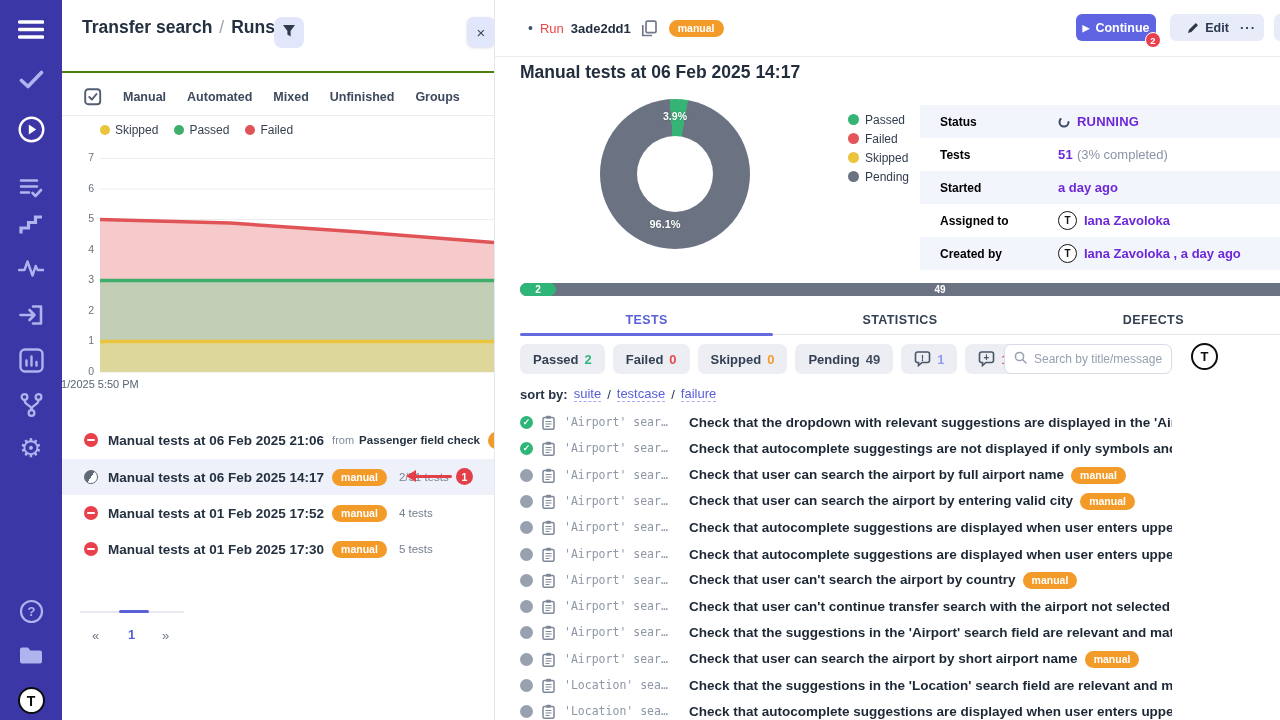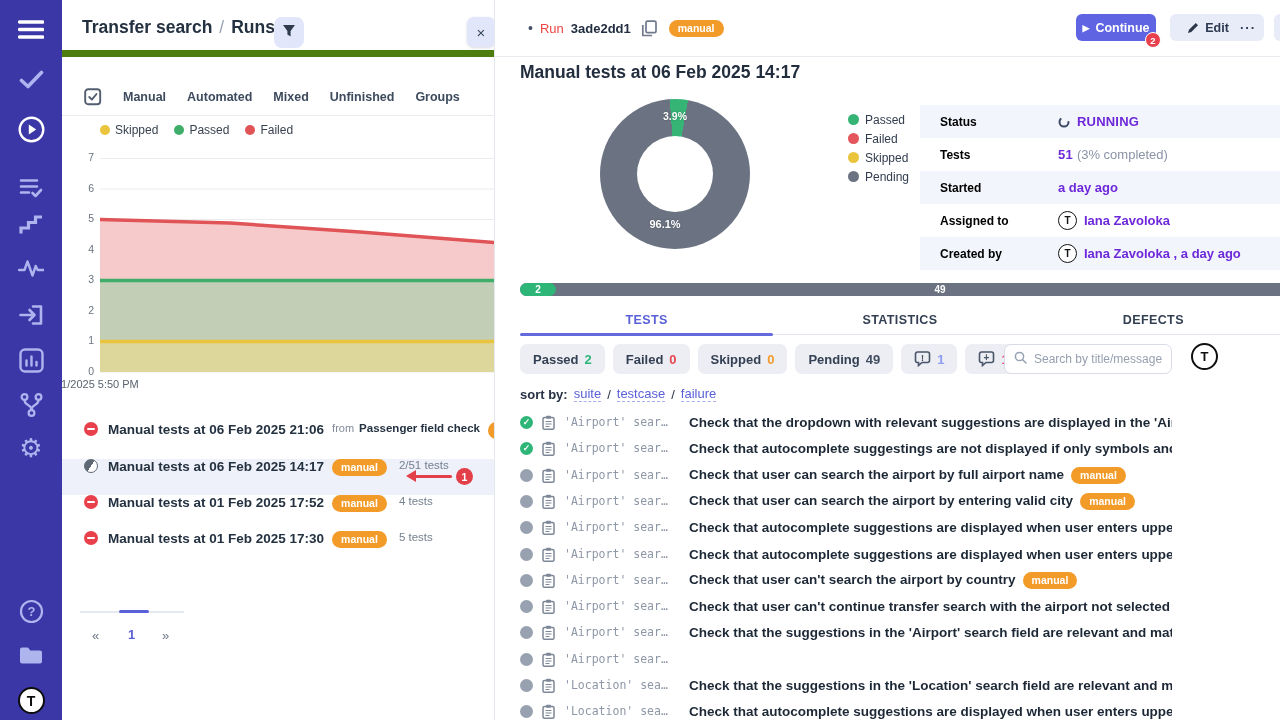--- a/index.html
+++ b/index.html
@@ -3,37 +3,37 @@
 <meta charset="utf-8">
 <style>
 *{box-sizing:border-box;margin:0;padding:0}
 body{font-family:"Liberation Sans",sans-serif;background:#fff}
 #app{position:relative;width:1280px;height:720px;overflow:hidden;background:#fff}
 
 .sidebar{position:absolute;left:0;top:0;width:62px;height:720px;background:#3b37a7;z-index:6}
 .sb-ic{position:absolute;left:0;width:62px;display:flex;justify-content:center;color:#aeb4ee}
 
 .lpanel{position:absolute;left:62px;top:0;width:433px;height:720px;background:#fff;border-right:1px solid #e4e7ed;overflow:hidden;z-index:2}
-.lheader{position:absolute;left:0;top:0;width:100%;height:57px;border-bottom:7px solid #4d7c0f;background:#fff}
+.lheader{position:absolute;left:0;top:0;width:100%;height:73px;border-bottom:2px solid #4d7c0f;background:#fff}
 .crumb{position:absolute;left:20px;top:17px;font-size:17.5px;white-space:nowrap}
 .c1,.c2{font-weight:700;color:#243140}
 .csep{color:#99a3b1;margin:0 7px;font-weight:400}
 .fbtn{position:absolute;left:212px;top:17px;width:30px;height:31px;background:#e2e6fa;border:none;border-radius:8px;display:flex;align-items:center;justify-content:center;cursor:pointer}
 .sbox{position:absolute;left:248px;top:17px;width:157px;height:31px;border:1px solid #d6dbe6;border-radius:8px;display:flex;align-items:center;padding:0 9px;gap:7px;background:#fff}
 .sbox input{border:none;outline:none;width:112px;font-size:12.5px;color:#36414f;font-family:"Liberation Sans",sans-serif}
 .sbox input::placeholder{color:#8e98a9}
 .xbtn{position:absolute;left:405px;top:17px;width:28px;height:30px;background:#e2e6fa;border:none;border-radius:7px;font-size:15px;color:#39465c;box-shadow:0 1px 3px rgba(40,50,90,.18);cursor:pointer;z-index:3}
 .ltabs{position:absolute;left:0;top:78px;width:100%;height:38px;border-bottom:1px solid #e9ebf0;display:flex;align-items:center;padding-left:22px;gap:21px}
 .ltab{font-size:12.5px;font-weight:700;color:#3d4a5d;cursor:pointer;white-space:nowrap}
 .lgnd{position:absolute;left:38px;top:123px;display:flex;gap:16px;align-items:center}
 .lg-it{display:flex;align-items:center;gap:5px;font-size:12px;color:#38424f}
 .dot{width:10px;height:10px;border-radius:50%;flex:none}
 .ytick{position:absolute;left:8px;width:24px;text-align:right;font-size:10.5px;color:#6a737f}
 .xtick{position:absolute;left:-7px;top:378px;font-size:11px;color:#5a6470;white-space:nowrap}
-.run-row{position:absolute;left:0;width:433px;height:36px;display:flex;align-items:flex-start;padding-left:22px;overflow:hidden;cursor:pointer;white-space:nowrap}
+.run-row{position:absolute;left:0;width:433px;height:36px;display:flex;align-items:center;padding-left:22px;overflow:hidden;cursor:pointer;white-space:nowrap}
 .run-row.sel{background:#eef1f9}
 .ric-f{width:14px;height:14px;border-radius:50%;background:#e8414c;position:relative;flex:none}
 .ric-f::after{content:"";position:absolute;left:3px;right:3px;top:6px;height:2.2px;background:#fff;border-radius:1px}
 .ric-r{width:14px;height:14px;border-radius:50%;border:1.6px solid #5f6875;background:conic-gradient(from 215deg,#5f6875 0 50%,#fff 0);flex:none}
 .rtitle-l{font-size:13.5px;font-weight:700;color:#243140;margin-left:10px}
 .rfrom{font-size:11px;color:#818b9a;margin-left:8px}
 .rfromname{font-size:11.5px;font-weight:800;color:#243140;margin-left:5px}
 .badge{display:inline-block;background:#f39b28;color:#fff;font-size:10.5px;font-weight:700;padding:2px 9px 3px;border-radius:9px;line-height:12px;flex:none}
 .rtests{font-size:11.5px;color:#76808f;margin-left:12px}
 .ml8{margin-left:8px}
@@ -547,20 +547,21 @@
     <div class="trow" style="top:646px">
         <span class="tstat pending"></span>
         <span class="clipic">
           <svg width="13" height="15">
             <rect x="1" y="2.4" width="11" height="11.8" rx="1.5" stroke="#7d8797" stroke-width="1.5" fill="none"></rect>
             <rect x="4" y="0.8" width="5" height="3" rx="1" fill="#7d8797"></rect>
             <path d="M3.5 6.5h6M3.5 9h6M3.5 11.5h4" stroke="#7d8797" stroke-width="1.1"></path>
           </svg>
         </span>
         <span class="tsuite">'Airport' sear…</span>
+        <span class="ttitle"><span>Check that user can search the airport by short airport name</span><span class="badge">manual</span></span>
       </div>
     <div class="trow" style="top:672px">
         <span class="tstat pending"></span>
         <span class="clipic">
           <svg width="13" height="15">
             <rect x="1" y="2.4" width="11" height="11.8" rx="1.5" stroke="#7d8797" stroke-width="1.5" fill="none"></rect>
             <rect x="4" y="0.8" width="5" height="3" rx="1" fill="#7d8797"></rect>
             <path d="M3.5 6.5h6M3.5 9h6M3.5 11.5h4" stroke="#7d8797" stroke-width="1.1"></path>
           </svg>
         </span>

